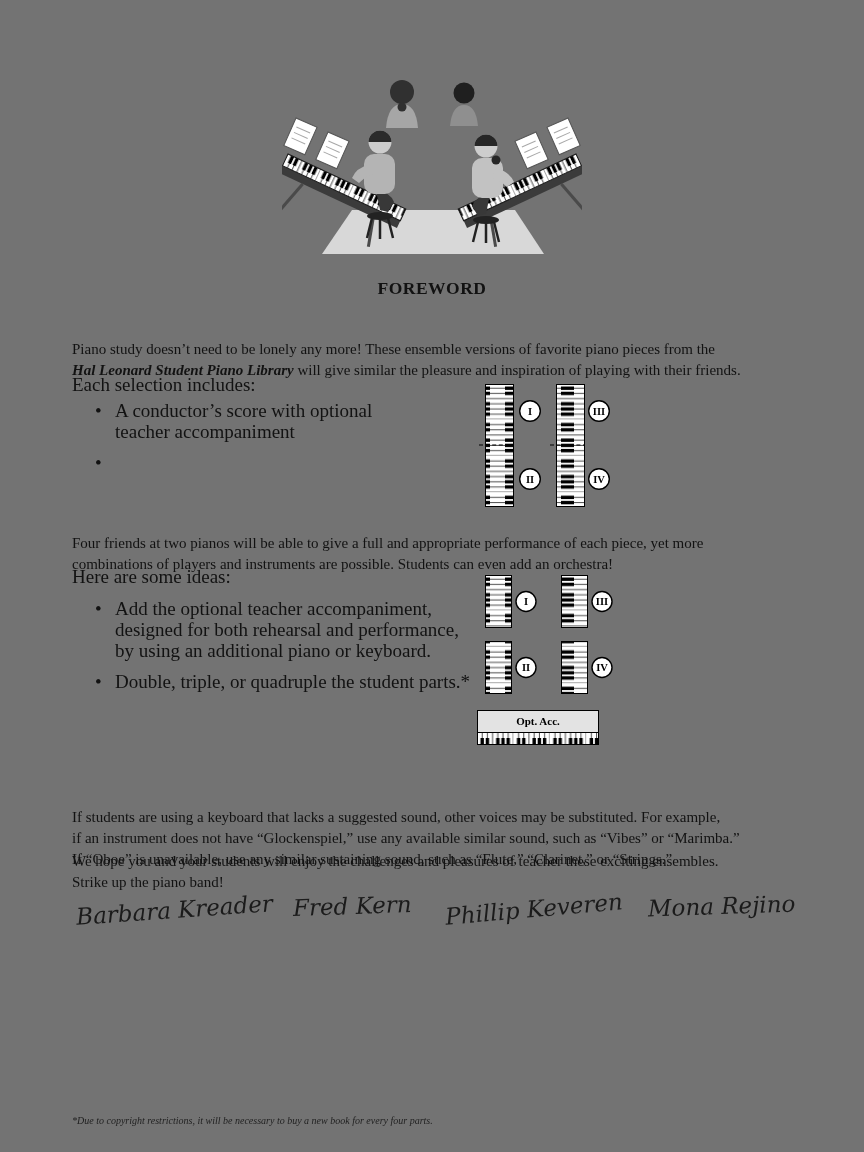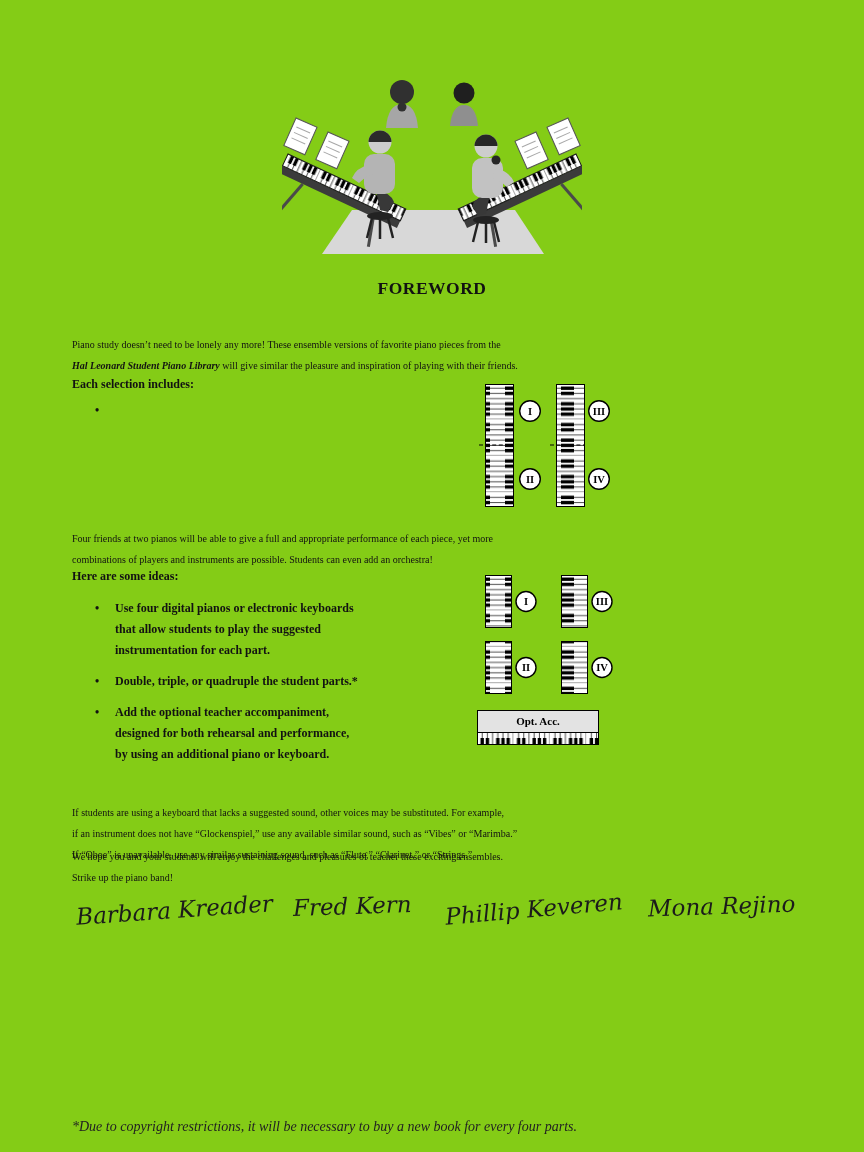--- a/index.html
+++ b/index.html
@@ -1,32 +1,32 @@
 <!DOCTYPE html>
 <html><head>
 <meta charset="utf-8">
 <style>
   html,body{margin:0;padding:0;background:#ffffff;}
-  .page{position:relative;width:864px;height:1152px;background:#84cc16;margin:0 auto;
+  .page{position:relative;width:864px;height:1152px;background:#737373;margin:0 auto;
         font-family:"Liberation Serif","DejaVu Serif",serif;color:#121212;overflow:hidden;}
   .abs{position:absolute;}
-  .para{position:absolute;left:72px;width:760px;font-size:10px;line-height:21px;white-space:pre-line;}
+  .para{position:absolute;left:72px;width:760px;font-size:15px;line-height:21px;white-space:pre-line;}
   .brand{font-weight:bold;font-style:italic;text-align:center;}
   .foreword{position:absolute;top:278px;left:0;width:100%;margin:0;text-align:center;
         font-size:17.5px;font-weight:bold;letter-spacing:.5px;}
-  .section{position:absolute;left:72px;width:420px;font-size:12px;line-height:21px;font-weight:bold;}
+  .section{position:absolute;left:72px;width:420px;font-size:19px;line-height:21px;}
   .lead{margin:0 0 5px 0;}
   .bullets{list-style:none;margin:0;padding:0;}
   .bullets li{display:flex;margin:0 0 10px 0;}
   .bullets .marker{flex:0 0 20px;margin-left:23px;}
   .bullets .marker::before{content:"\2022";}
   .bullets .btxt{white-space:pre-line;}
   .sig{position:absolute;font-family:"DejaVu Serif",serif;font-style:italic;font-size:23px;
         white-space:nowrap;color:#1b1b1b;}
-  .foot{position:absolute;left:72px;top:1105px;font-size:14px;font-style:italic;color:#222;}
+  .foot{position:absolute;left:72px;top:1105px;font-size:10px;font-style:italic;color:#222;}
   .rn{font-family:"Liberation Serif",serif;font-weight:bold;font-size:10.5px;fill:#000;}
   .oa{font-family:"Liberation Serif",serif;font-weight:bold;font-size:11px;fill:#000;}
 </style>
 </head>
 <body>
 
 <div class="page">
 
   <svg width="0" height="0" style="position:absolute" aria-hidden="true">
     <defs>
@@ -163,20 +163,25 @@
 
   <h1 class="foreword">FOREWORD</h1>
 
   <p class="para" style="top:324px"><span>Piano study doesn’t need to be lonely any more! These ensemble versions of favorite piano pieces from the</span><br><span class="brand">Hal Leonard Student Piano Library</span><span> will give similar the pleasure and inspiration of playing with their friends.</span></p>
 
   <div class="section" style="top:374px">
     <p class="lead">Each selection includes:</p>
     <ul class="bullets">
       <li>
         <span class="marker"></span>
+        <span class="btxt">A conductor’s score with optional
+teacher accompaniment</span>
+      </li>
+      <li>
+        <span class="marker"></span>
       </li>
     </ul>
   </div>
 
   <svg class="abs" style="left:477px;top:383px" width="136" height="126" viewBox="0 0 136 126">
     <g>
       <rect x="8.5" y="1.5" width="28" height="122" fill="url(#vk)" stroke="#000"></rect>
       <line x1="2" y1="62" x2="37" y2="62" stroke="#000" stroke-width="1.1" stroke-dasharray="4 2.6"></line>
     </g>
     <g>
@@ -202,33 +207,27 @@
   </svg>
 
   <p class="para" style="top:518px">Four friends at two pianos will be able to give a full and appropriate performance of each piece, yet more
 combinations of players and instruments are possible. Students can even add an orchestra!</p>
 
   <div class="section" style="top:566px">
     <p class="lead" style="margin-bottom:11px">Here are some ideas:</p>
     <ul class="bullets">
       <li>
         <span class="marker"></span>
-        <span class="btxt">Use four digital pianos or electronic keyboards
-that allow students to play the suggested
-instrumentation for each part.</span>
-      </li>
-      <li>
-        <span class="marker"></span>
-        <span class="btxt">Double, triple, or quadruple the student parts.*</span>
-      </li>
-      <li>
-        <span class="marker"></span>
         <span class="btxt">Add the optional teacher accompaniment,
 designed for both rehearsal and performance,
 by using an additional piano or keyboard.</span>
+      </li>
+      <li>
+        <span class="marker"></span>
+        <span class="btxt">Double, triple, or quadruple the student parts.*</span>
       </li>
     </ul>
   </div>
 
   <svg class="abs" style="left:477px;top:574px" width="138" height="122" viewBox="0 0 138 122">
     <rect x="8.5" y="1.5" width="26" height="52" fill="url(#vk)" stroke="#000"></rect>
     <g>
       <circle cx="49" cy="27.5" r="10" fill="#fff" stroke="#000" stroke-width="1.4"></circle>
       <text class="rn" x="49" y="31.3" text-anchor="middle">I</text>
     </g>

